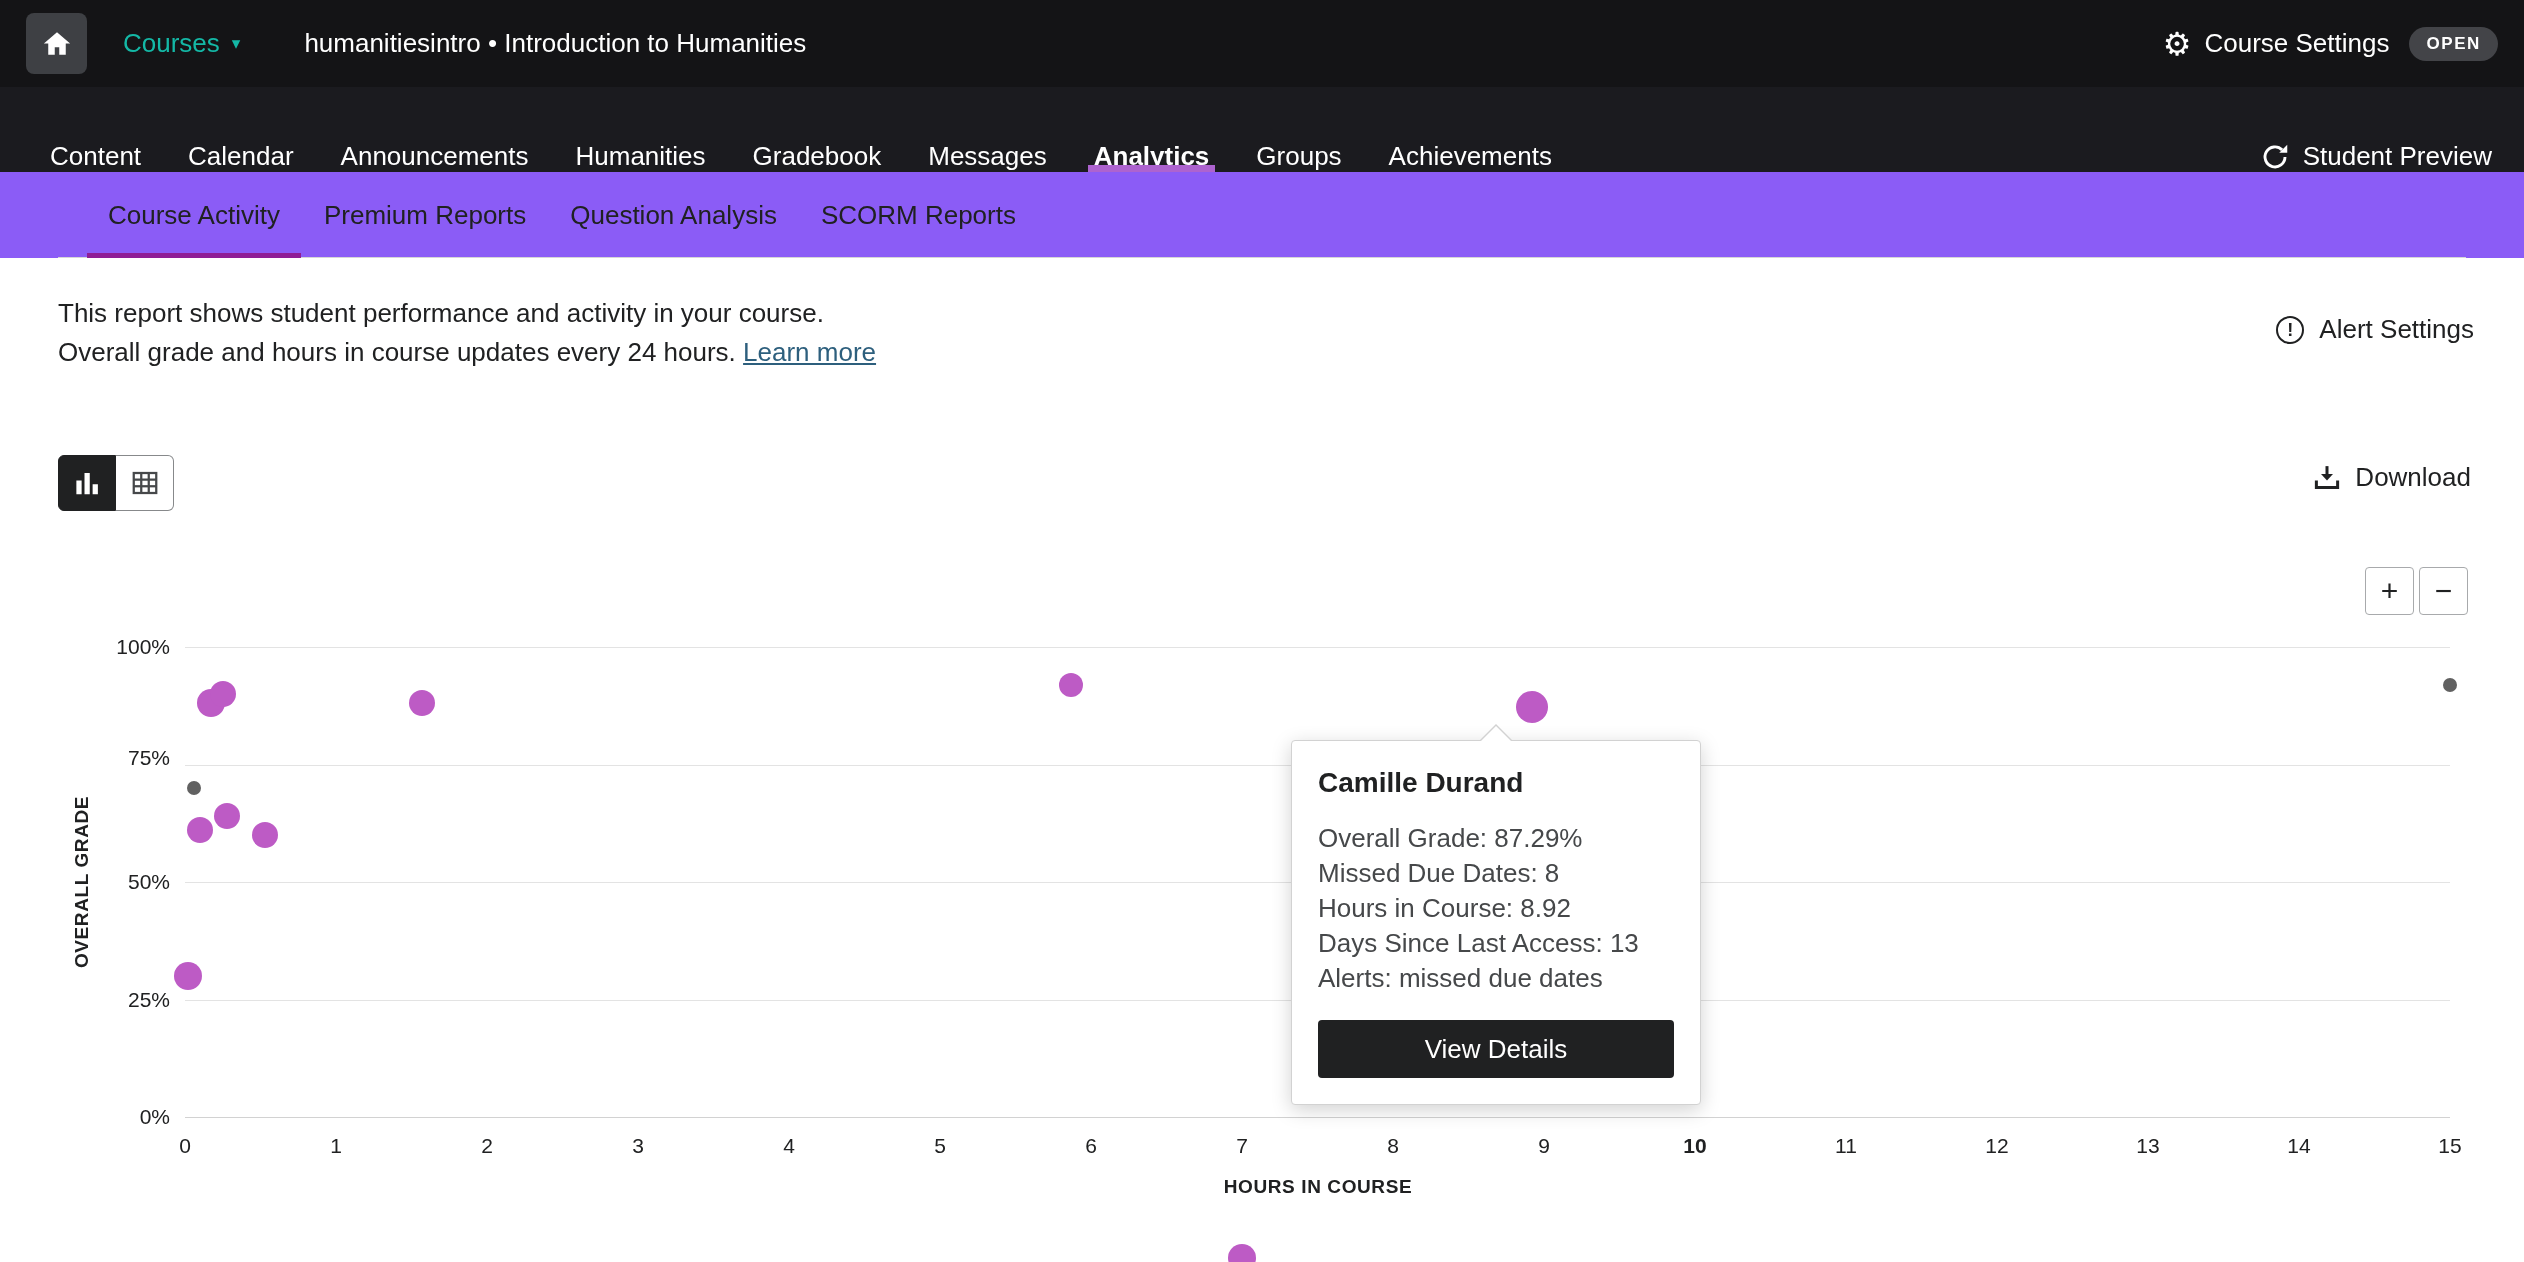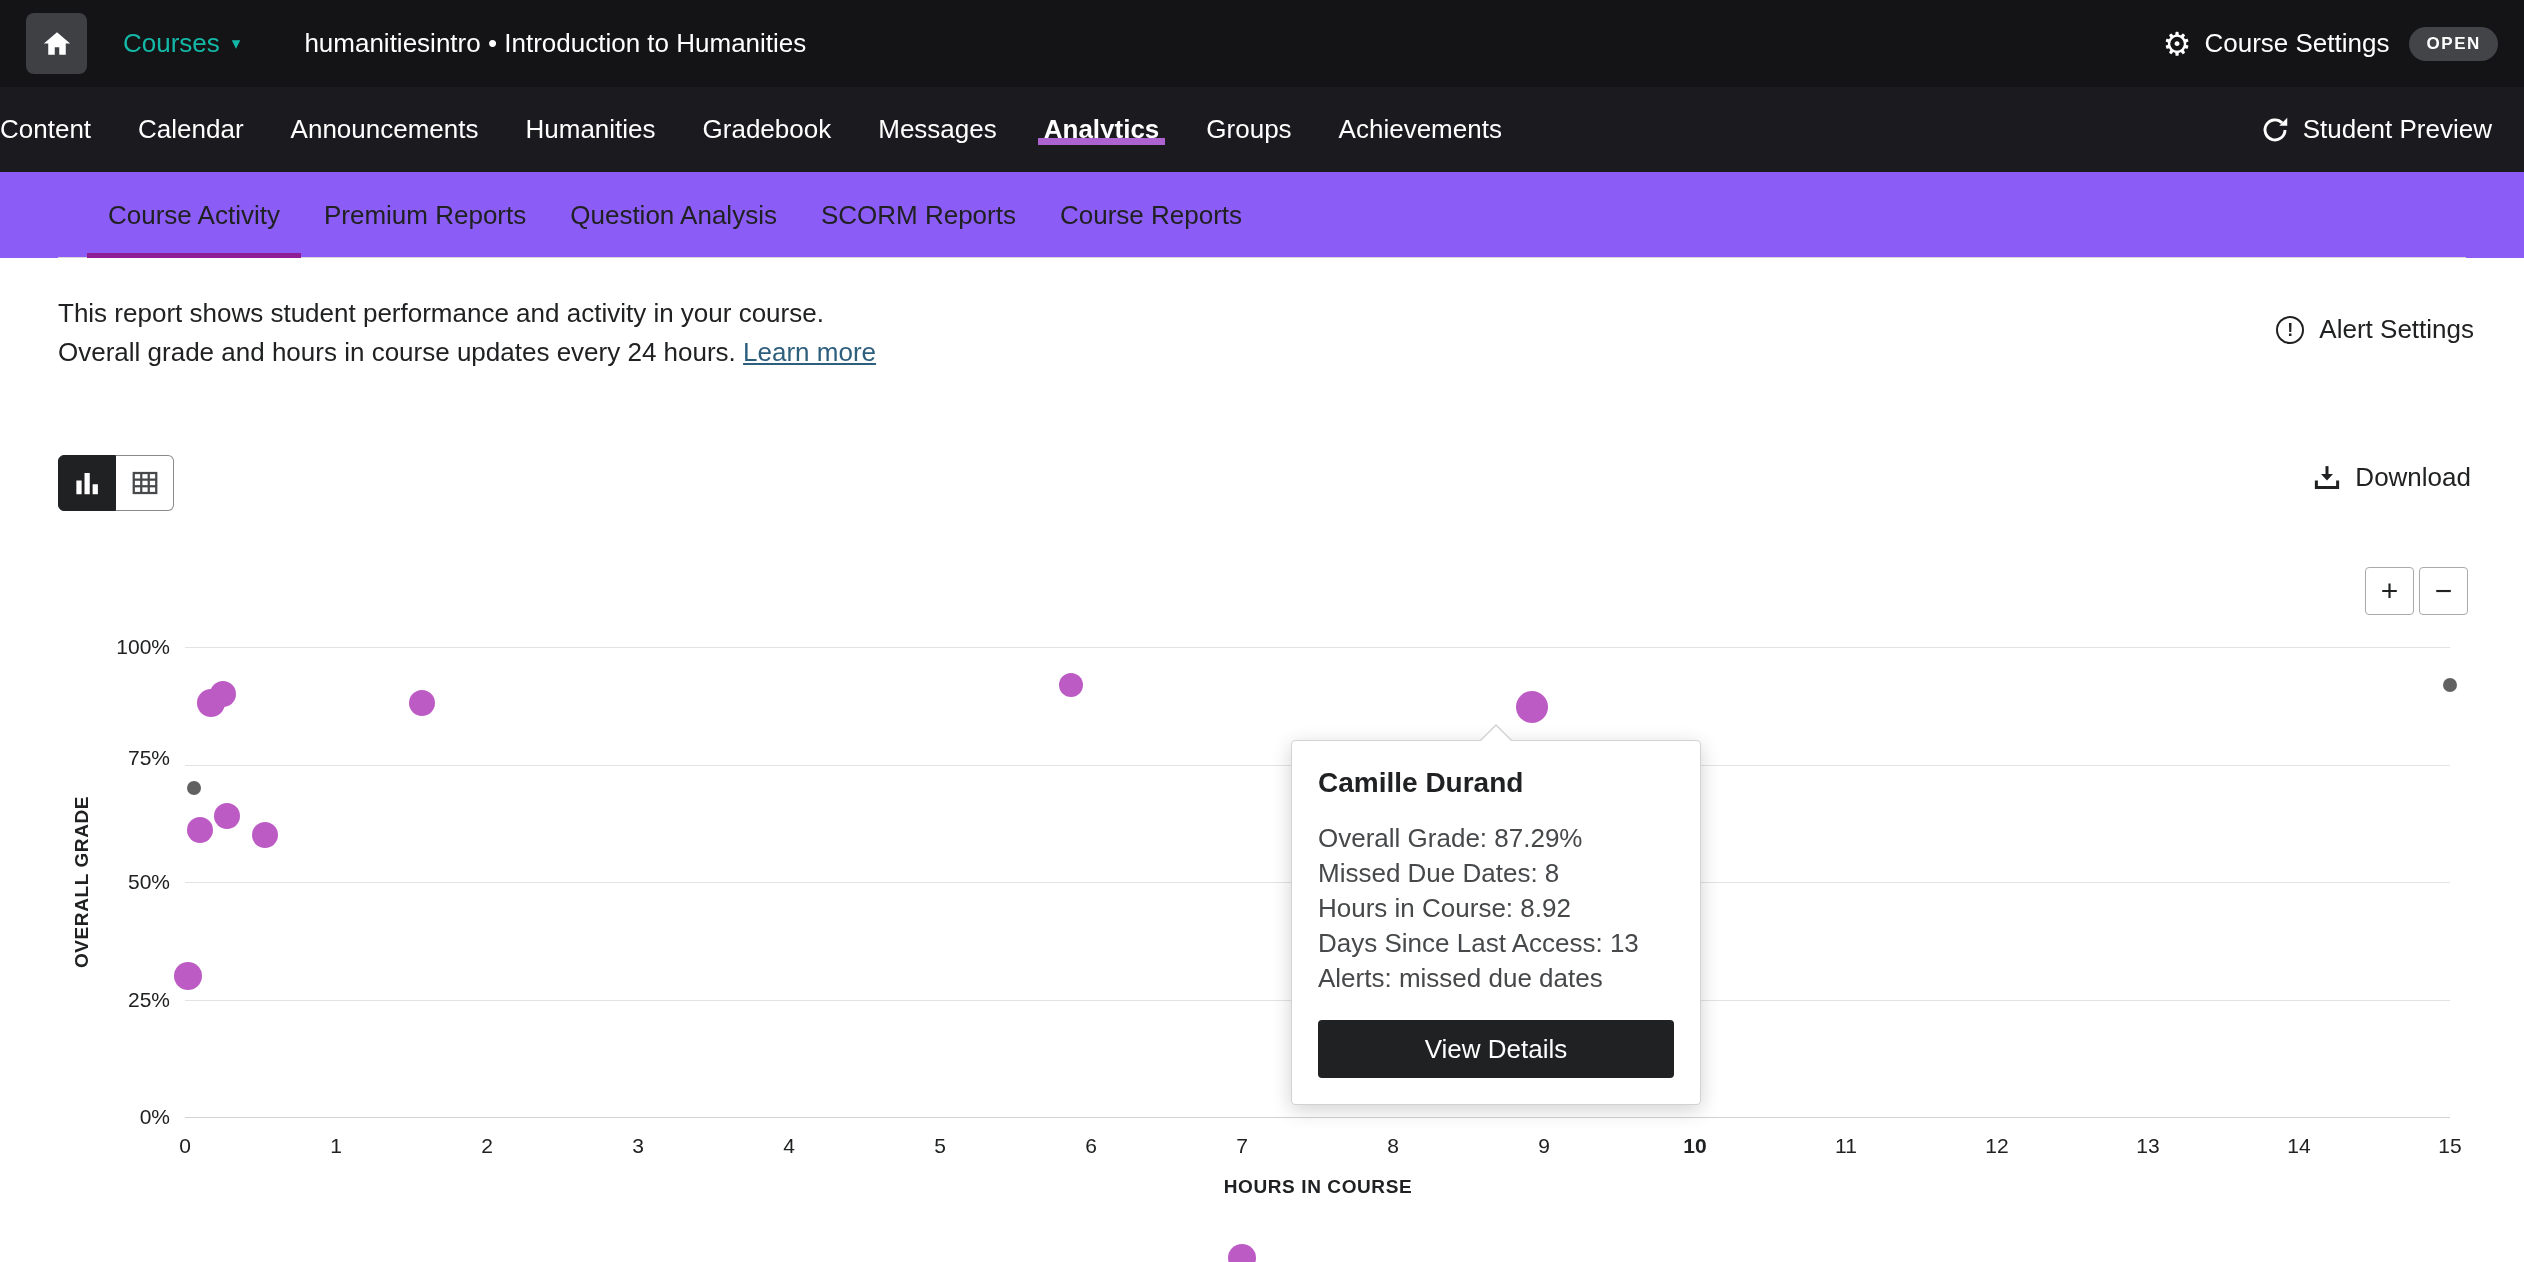--- a/index.html
+++ b/index.html
@@ -18,21 +18,21 @@
   .breadcrumb { margin-left:64px; color:#ffffff; font-size:26px; }
   .topbar-right { margin-left:auto; margin-right:26px; display:flex; align-items:center; gap:20px; }
   .settings-btn { display:flex; align-items:center; gap:13px; background:none; border:none;
                   color:#ffffff; font-size:26px; }
   .gear-glyph { font-size:32px; line-height:1; font-family:"DejaVu Sans", sans-serif; }
   .open-badge { background:#434448; color:#ffffff; font-size:17px; font-weight:bold;
                 letter-spacing:1.6px; padding:7px 17px; border-radius:17px; }
 
   
   .navbar { position:absolute; left:0; top:87px; width:100%; height:85px; background:#1b1b1f;
-            display:flex; align-items:center; z-index:10; }
+            display:flex; align-items:flex-end; padding-left:50px; z-index:10; }
   .nav-item { display:flex; align-items:center; margin-right:47px; color:#ffffff; font-size:26px;
               position:relative; background:none; border:none; }
   .nav-item.active { font-weight:bold; }
   .nav-item.active::after { content:""; position:absolute; left:-6px; right:-6px; bottom:0;
                             height:7px; background:#ad63cf; }
   .student-preview { margin-left:auto; margin-right:32px; display:flex; align-items:center;
                      gap:13px; color:#ffffff; font-size:26px; background:none; border:none; }
 
   
   .subtabs { position:absolute; left:0; top:172px; width:100%; height:86px; background:#8b5cf6;
@@ -140,21 +140,20 @@
     </span>
     <span>Student Preview</span>
   </button>
 </nav>
 
 <div class="subtabs">
   <button class="subtab active">Course Activity</button>
   <button class="subtab">Premium Reports</button>
   <button class="subtab">Question Analysis</button>
   <button class="subtab">SCORM Reports</button>
-  <button class="subtab">Course Reports</button>
 </div>
 
 <div class="report-desc">
   <div>This report shows student performance and activity in your course.</div>
   <div>
     <span>Overall grade and hours in course updates every 24 hours.</span>
     <a class="learn-more">Learn more</a>
   </div>
 </div>
 <button class="alert-btn">

